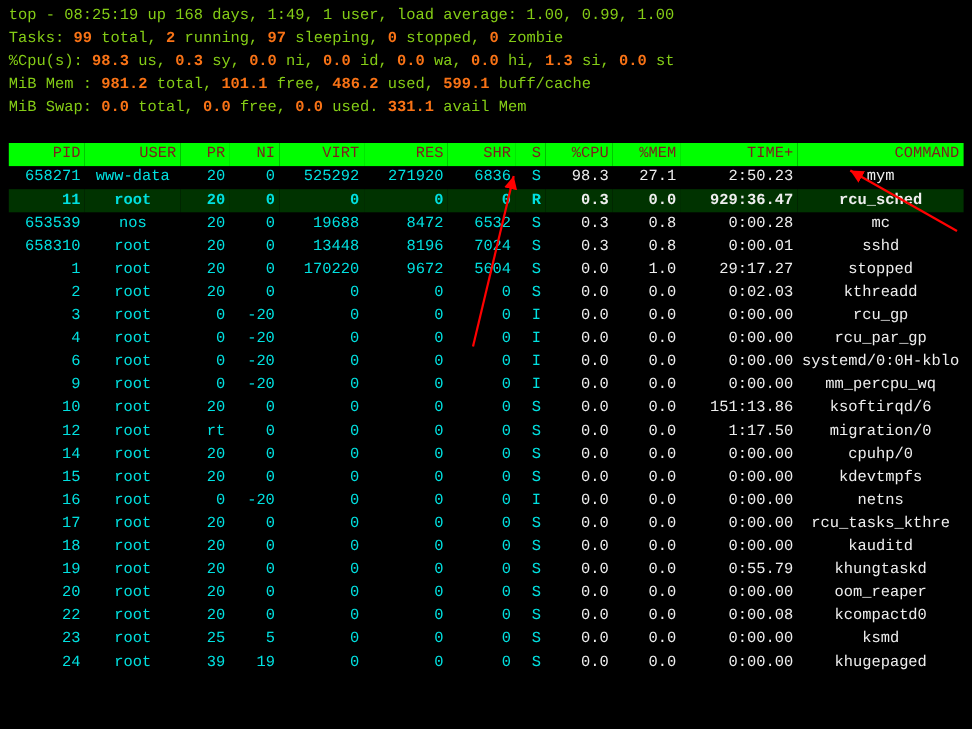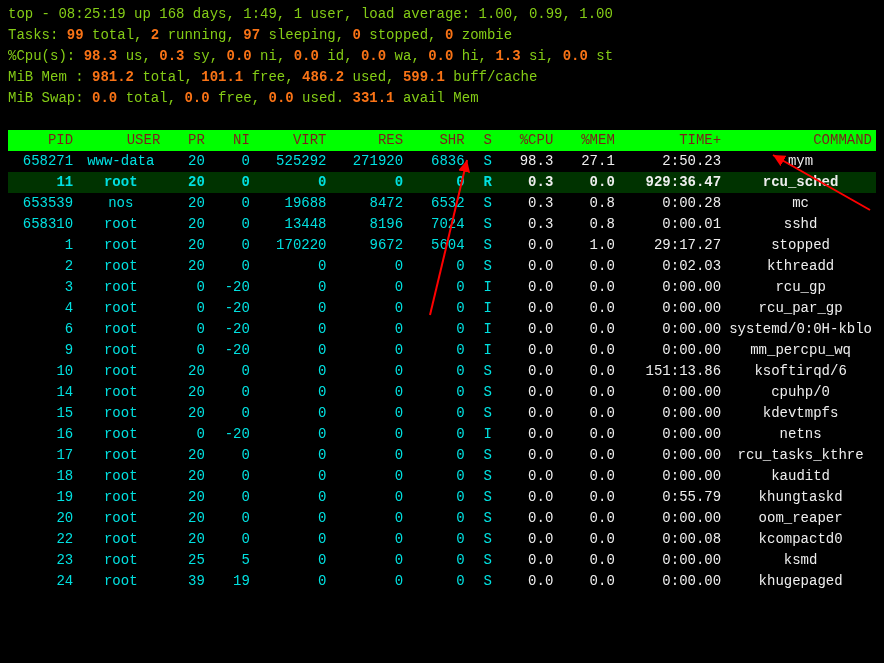--- a/index.html
+++ b/index.html
@@ -205,20 +205,34 @@
           <td>0</td>
           <td>0</td>
           <td>0</td>
           <td>S</td>
           <td class="w">0.0</td>
           <td class="w">0.0</td>
           <td class="w">151:13.86</td>
           <td class="l w">ksoftirqd/6</td>
         </tr>
         <tr>
+          <td>12</td>
+          <td class="l">root</td>
+          <td>rt</td>
+          <td>0</td>
+          <td>0</td>
+          <td>0</td>
+          <td>0</td>
+          <td>S</td>
+          <td class="w">0.0</td>
+          <td class="w">0.0</td>
+          <td class="w">1:17.50</td>
+          <td class="l w">migration/0</td>
+        </tr>
+        <tr>
           <td>14</td>
           <td class="l">root</td>
           <td>20</td>
           <td>0</td>
           <td>0</td>
           <td>0</td>
           <td>0</td>
           <td>S</td>
           <td class="w">0.0</td>
           <td class="w">0.0</td>

